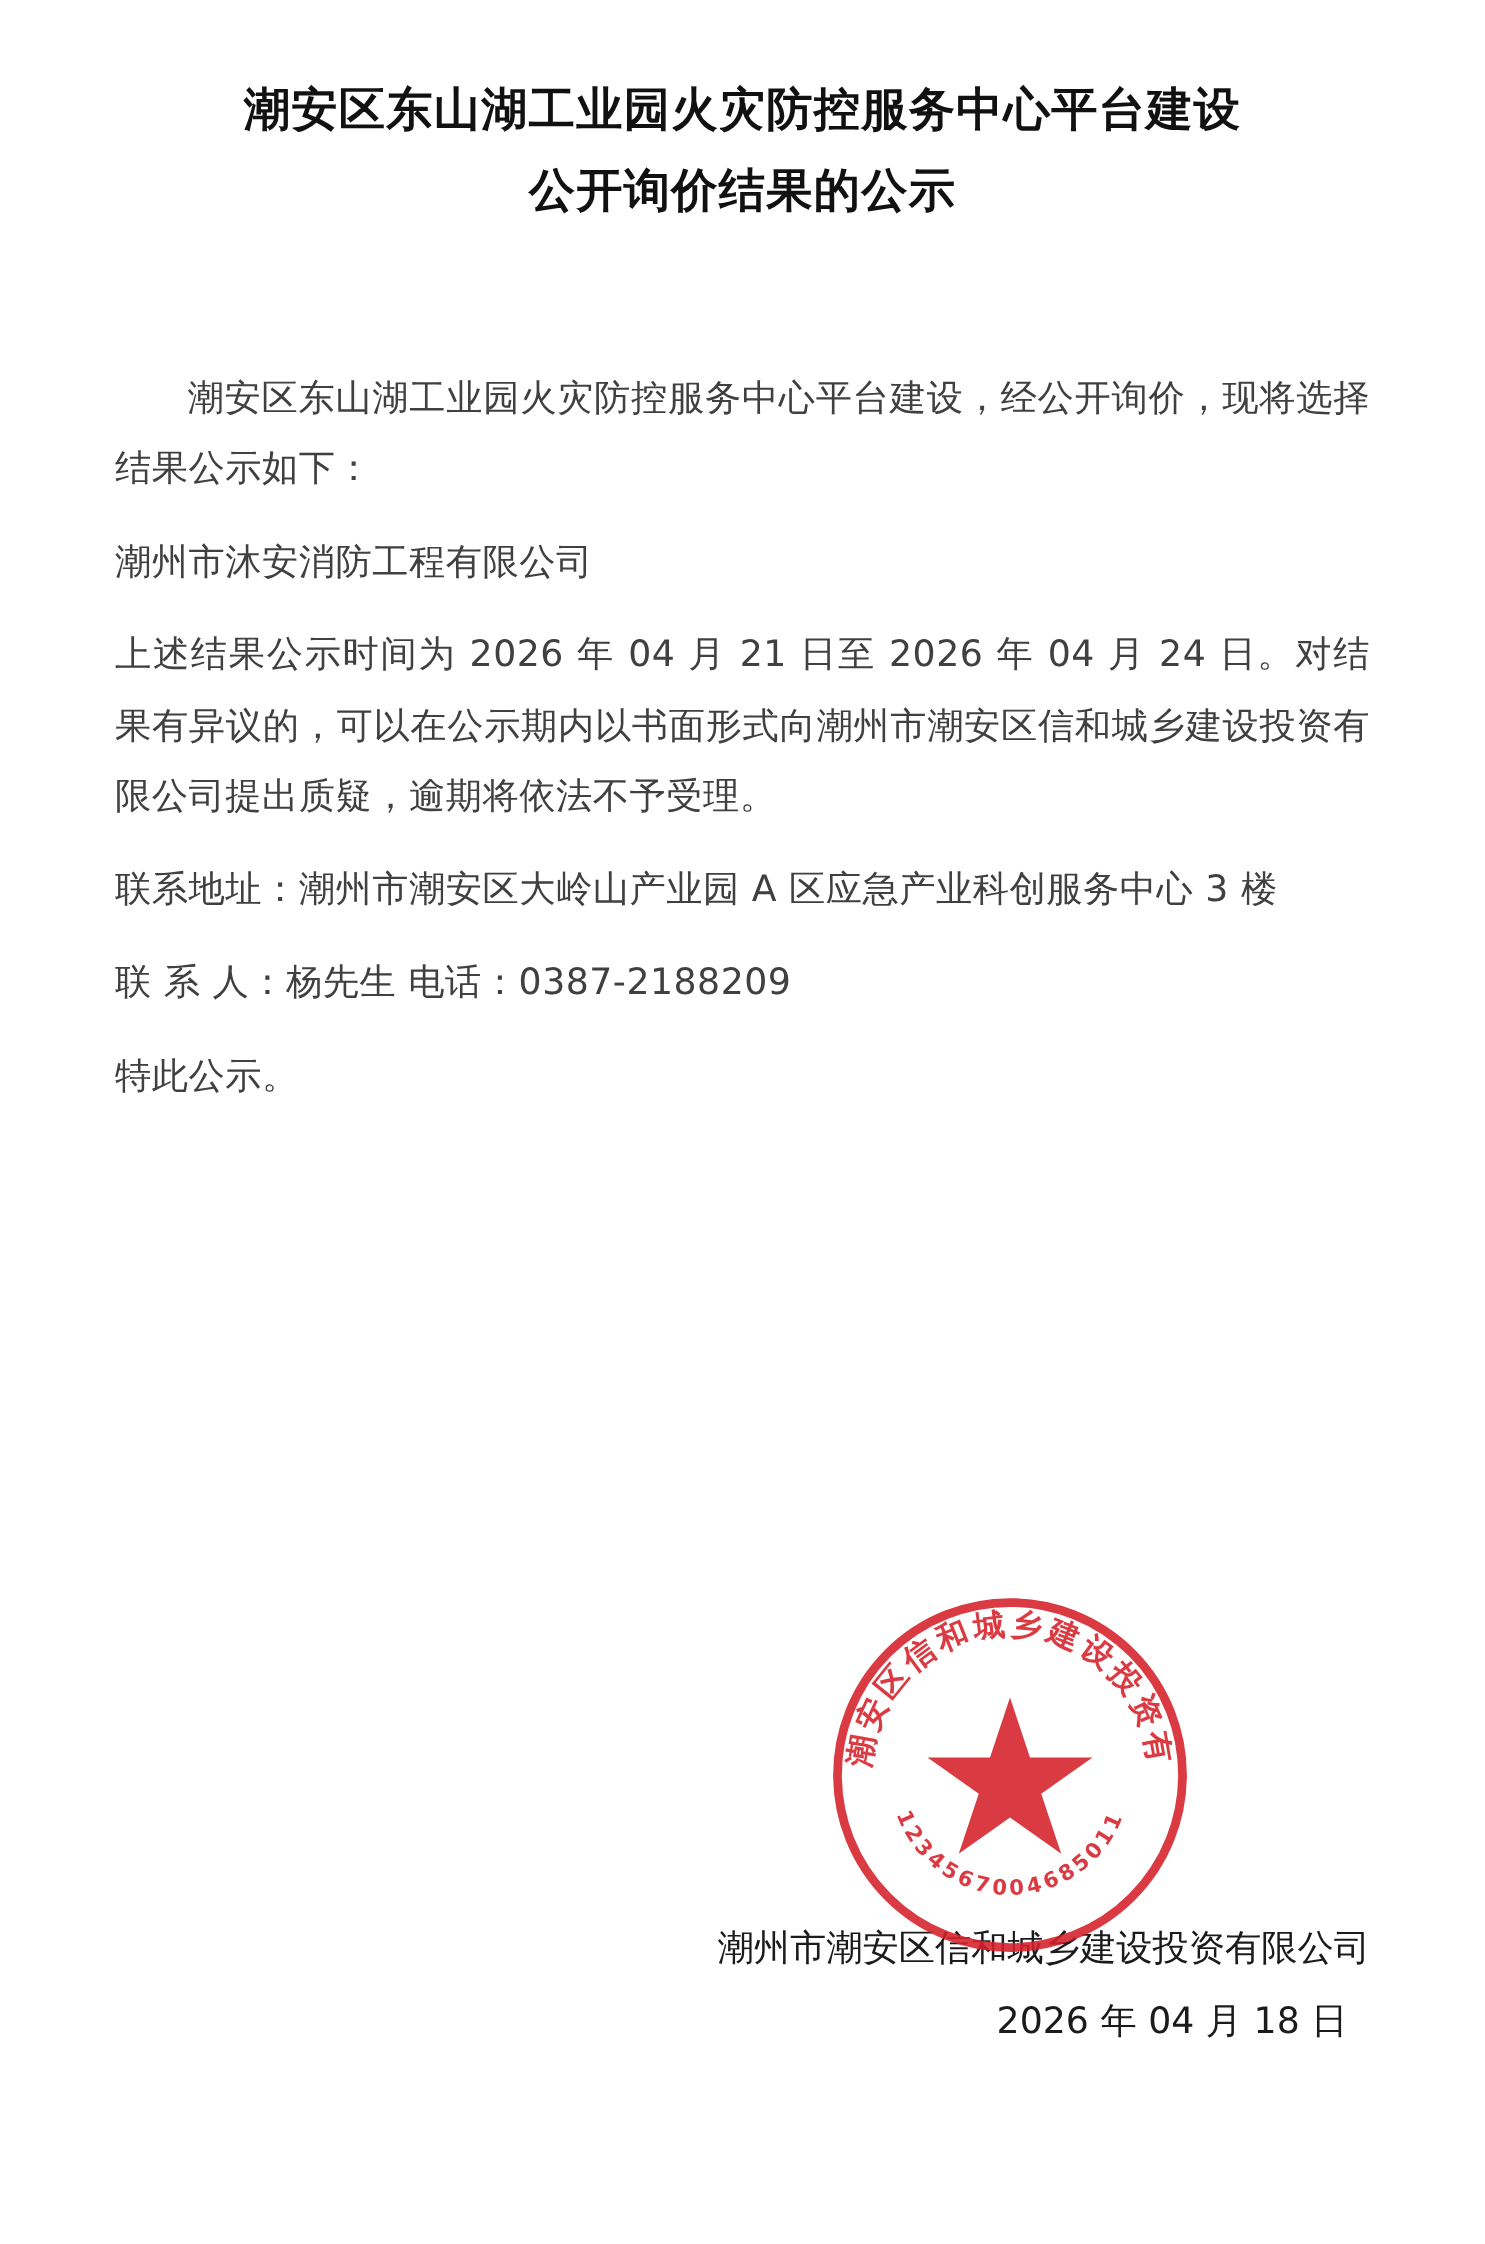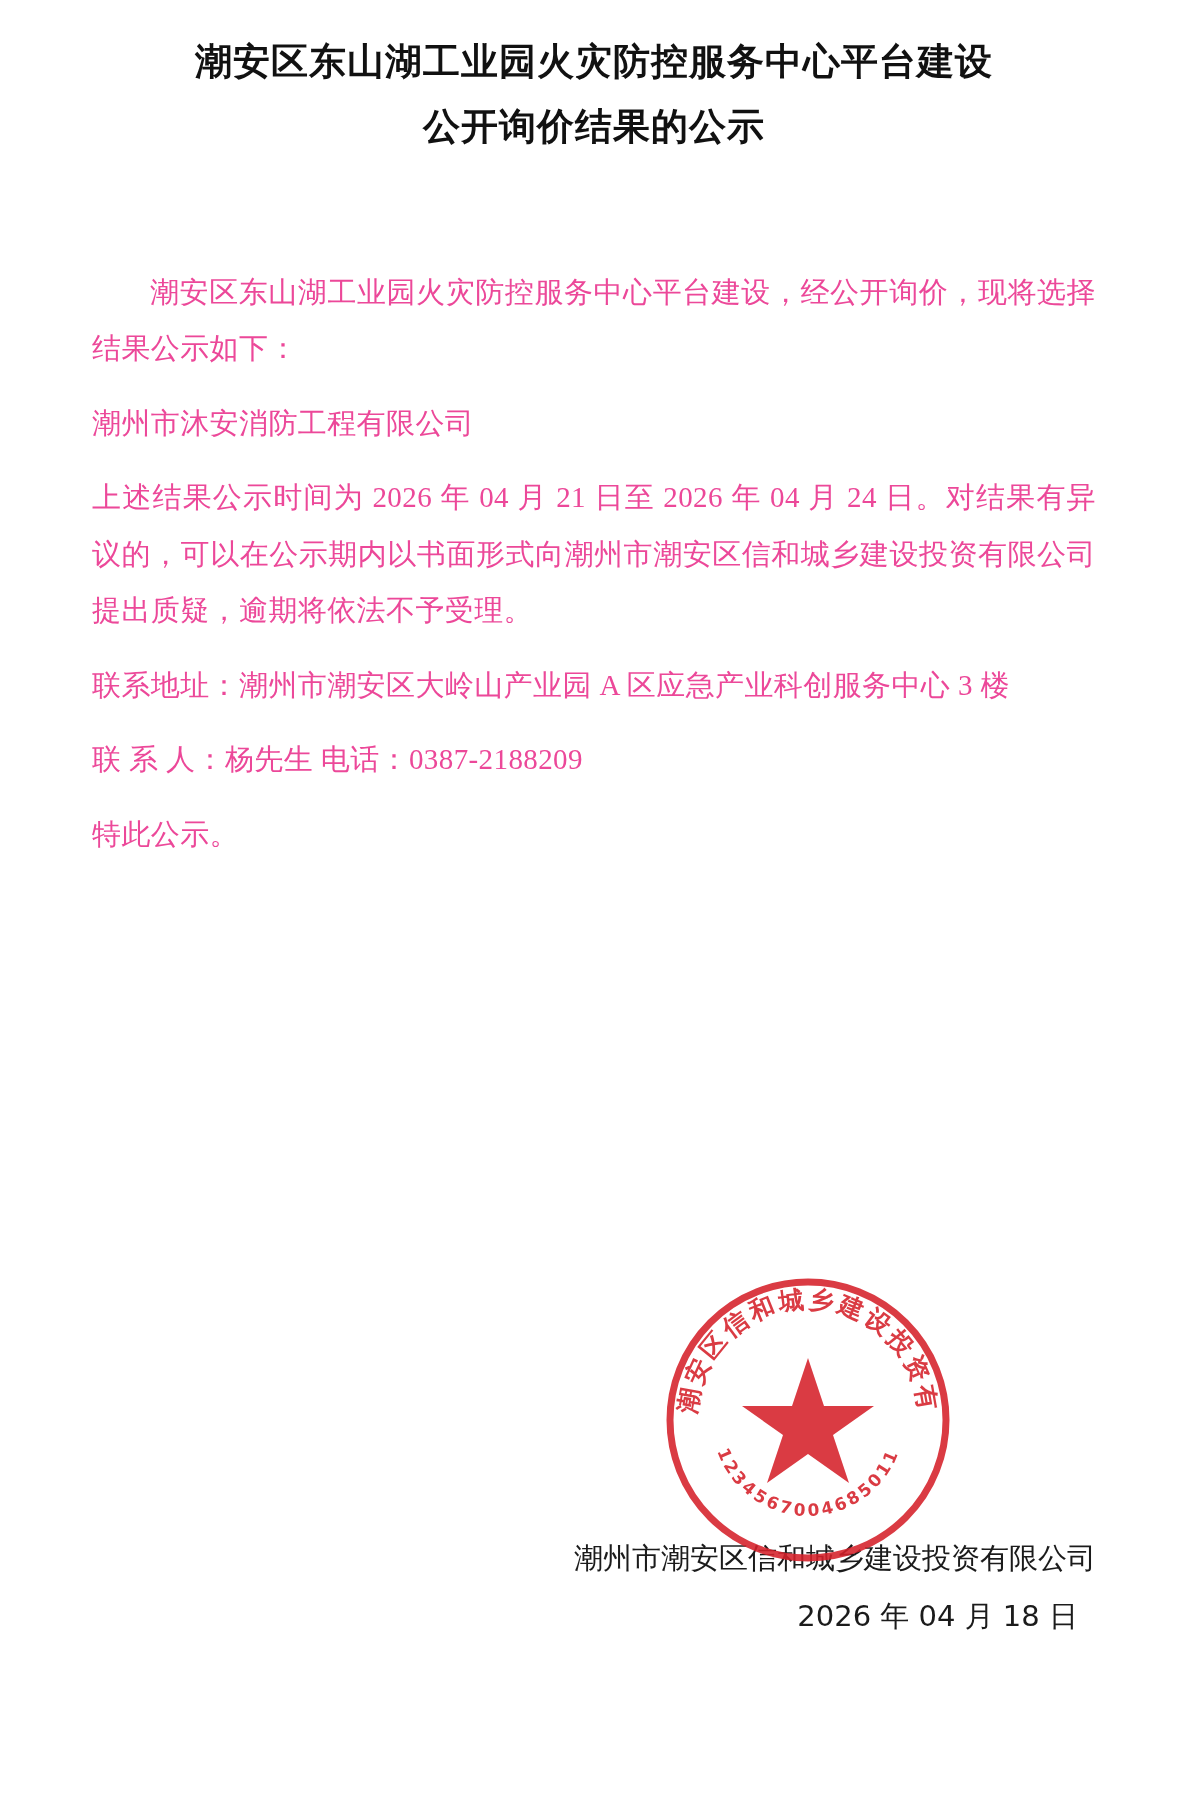--- a/index.html
+++ b/index.html
@@ -14,21 +14,21 @@
     position: relative;
     font-family: "DejaVu Sans", "Liberation Sans", sans-serif;
     color: #1a1a1a;
     overflow: hidden;
   }
   .page {
     position: relative;
     width: 1188px;
     height: 1795px;
     box-sizing: border-box;
-    padding: 30px 92px 40px 92px;
+    padding: 56px 92px 40px 92px;
   }
   .doc-title {
     text-align: center;
     font-size: 37px;
     font-weight: bold;
     letter-spacing: 1px;
     line-height: 1.75;
     margin: 0;
     color: #111111;
   }
@@ -38,22 +38,21 @@
   .body-area {
     margin-top: 104px;
   }
   p.para {
     font-size: 29px;
     line-height: 1.95;
     margin: 0 0 18px 0;
     text-align: justify;
     text-justify: inter-ideograph;
     letter-spacing: 0.4px;
-    color: #ec4899;
-    font-family: Liberation Serif, serif;
+    color: #404040;
   }
   p.indent {
     text-indent: 58px;
   }
   .spaced-label {
     letter-spacing: 0.5px;
   }
   .signature-block {
     position: absolute;
     right: 92px;

